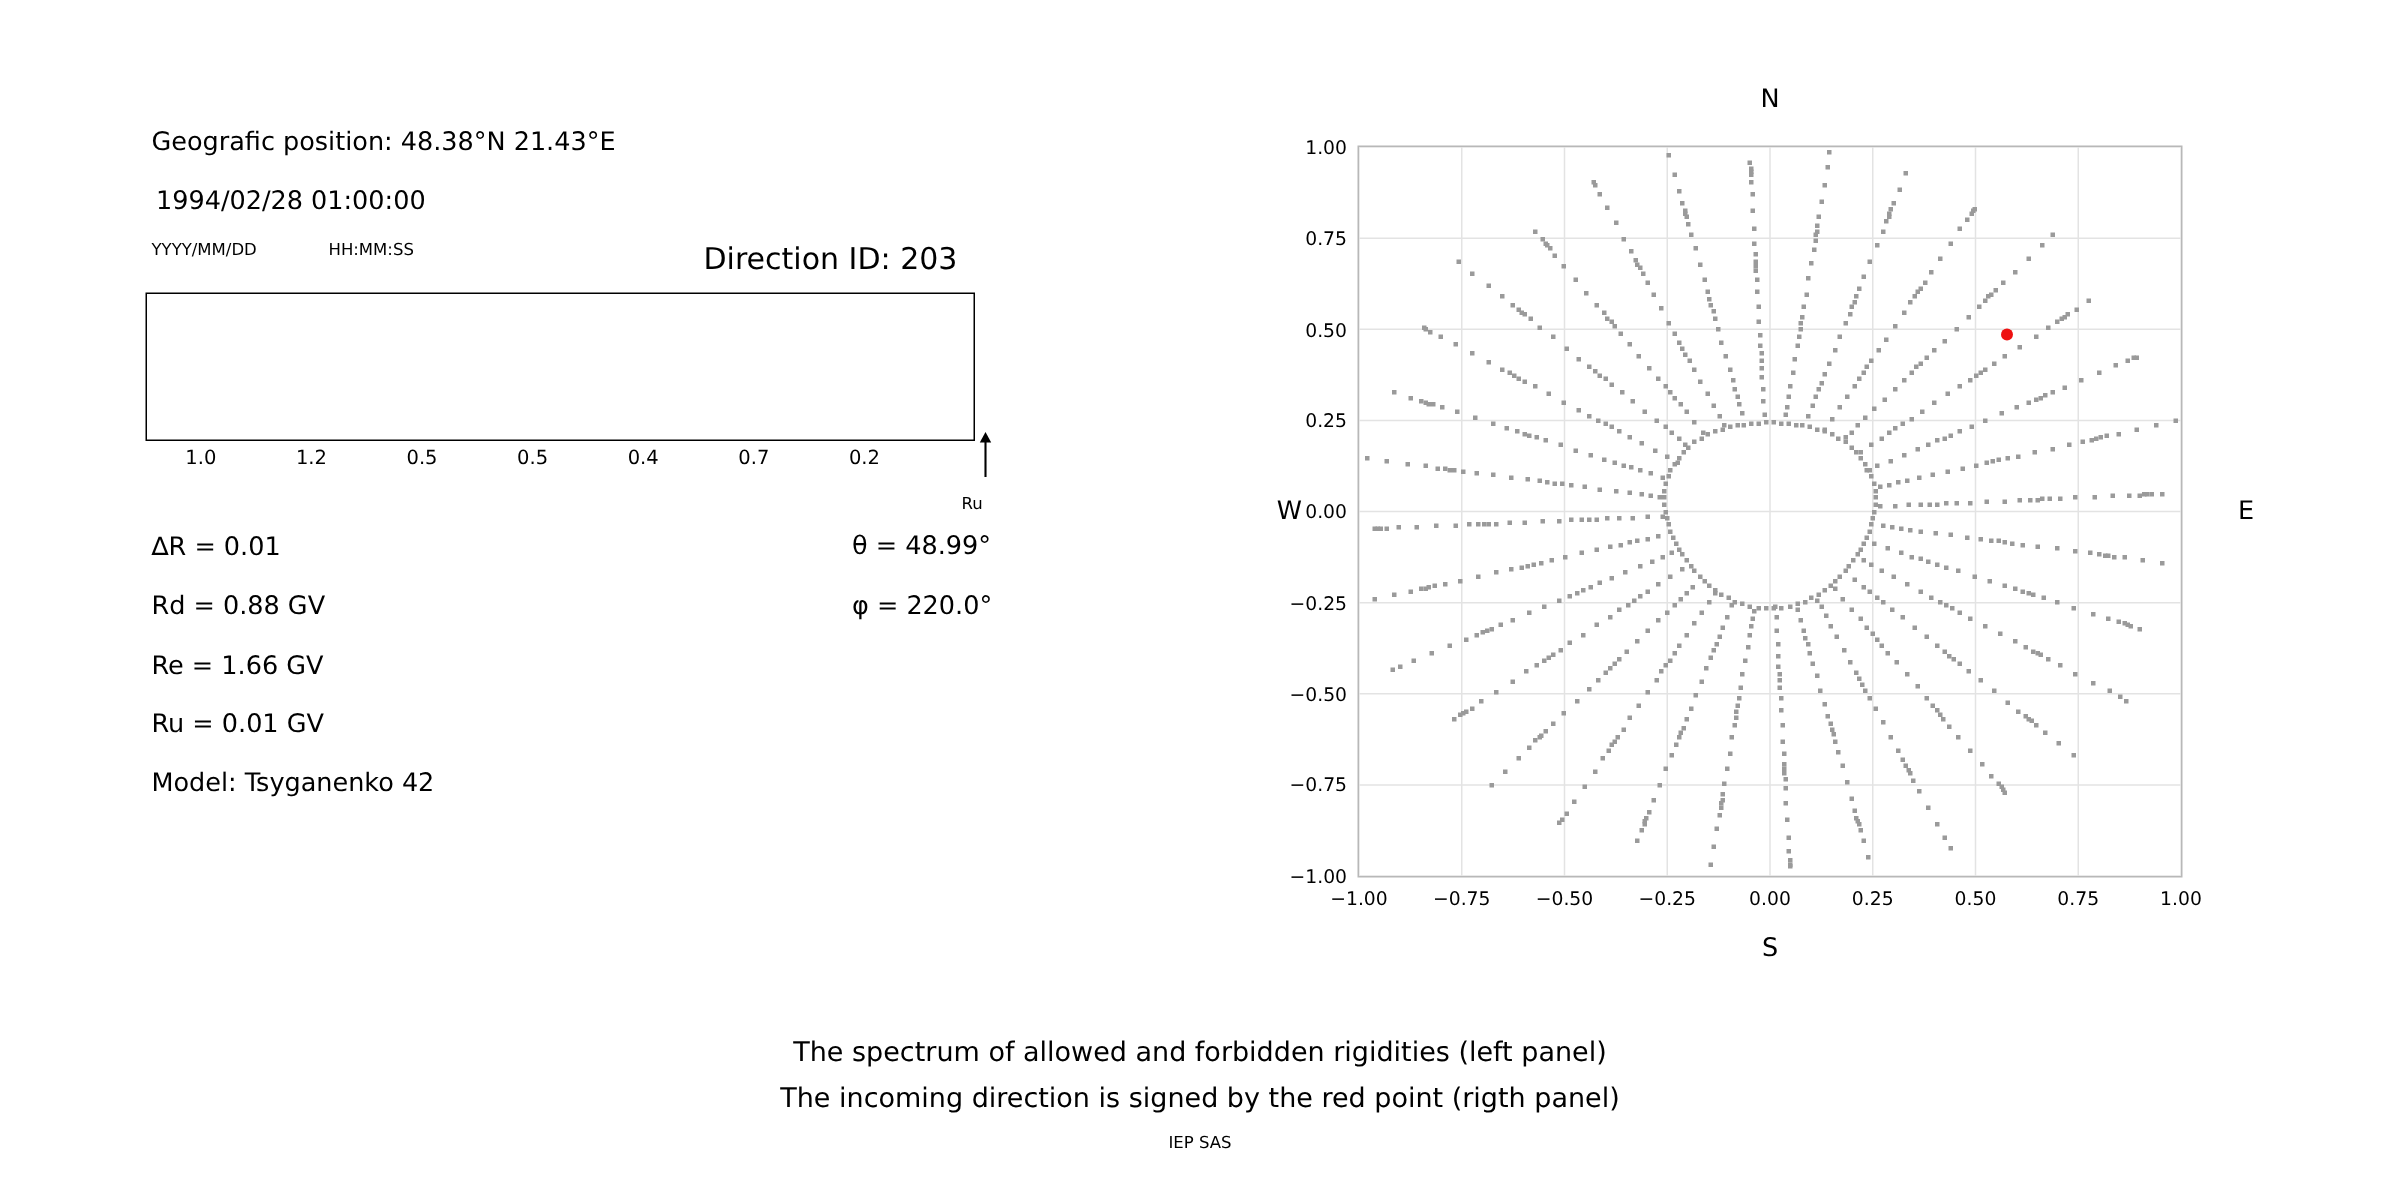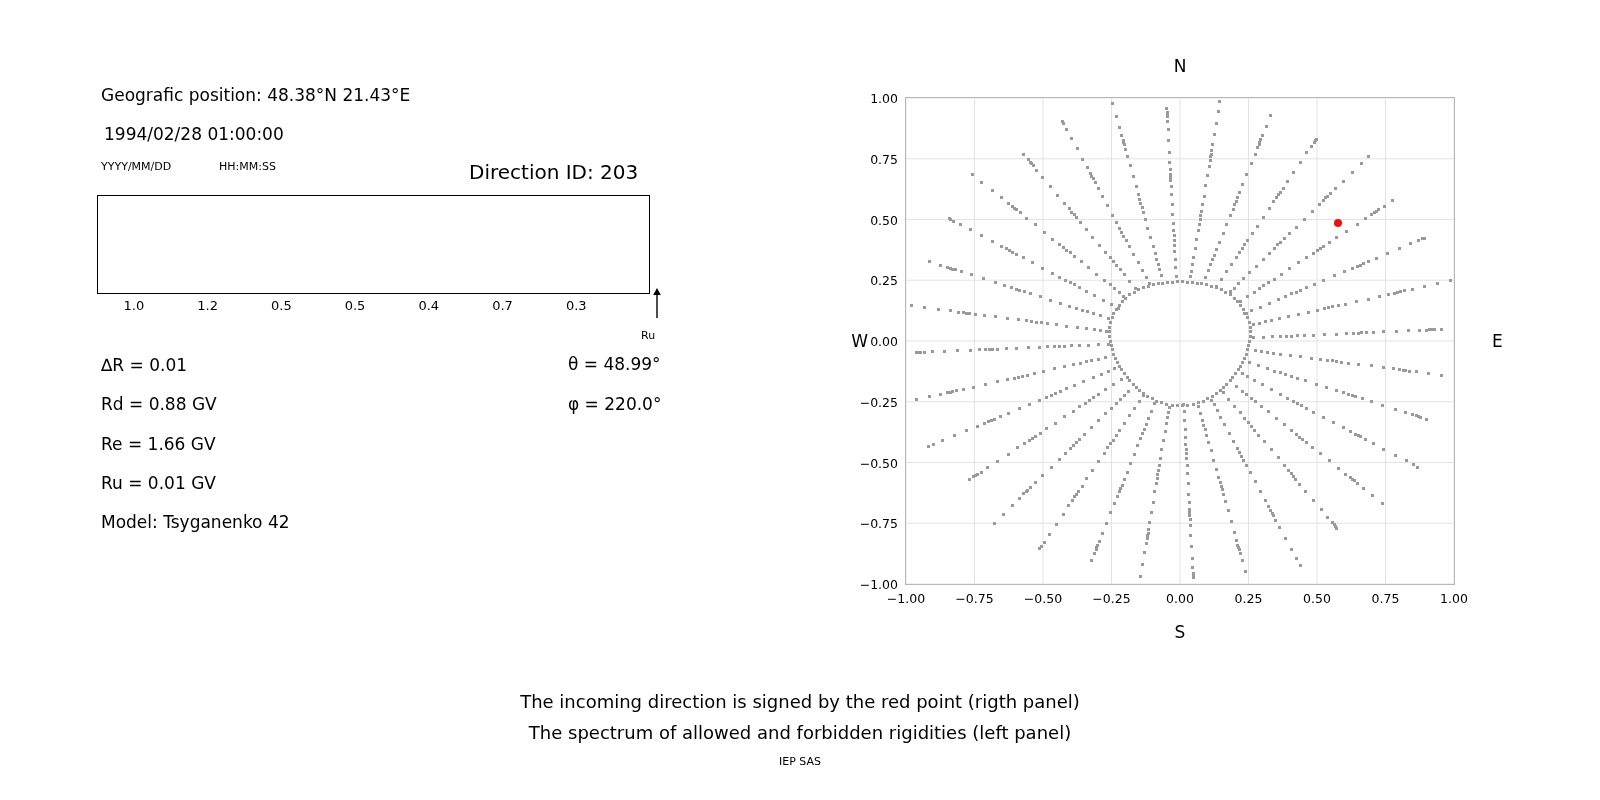--- a/index.html
+++ b/index.html
@@ -188,21 +188,21 @@
 
   <div id="spectrum-box"></div>
 
   <div id="spectrum-axis">
       <span class="tick-label" style="left: 36.8667px;">1.0</span>
       <span class="tick-label" style="left: 110.6px;">1.2</span>
       <span class="tick-label" style="left: 184.333px;">0.5</span>
       <span class="tick-label" style="left: 258.067px;">0.5</span>
       <span class="tick-label" style="left: 331.8px;">0.4</span>
       <span class="tick-label" style="left: 405.533px;">0.7</span>
-      <span class="tick-label" style="left: 479.267px;">0.3</span>
+      <span class="tick-label" style="left: 479.267px;">0.2</span>
     </div>
 
   <div id="ru-arrow">
     <svg width="14" height="30" viewBox="0 0 14 30">
       <line x1="7" y1="30" x2="7" y2="3" stroke="#000" stroke-width="1.4"></line>
       <polygon points="7,0 3.2,7 10.8,7" fill="#000"></polygon>
     </svg>
   </div>
   <div id="ru-label">Ru</div>
 
@@ -1176,16 +1176,16 @@
       <span class="xtick" style="left: 205.5px;">−0.25</span>
       <span class="xtick" style="left: 274px;">0.00</span>
       <span class="xtick" style="left: 342.5px;">0.25</span>
       <span class="xtick" style="left: 411px;">0.50</span>
       <span class="xtick" style="left: 479.5px;">0.75</span>
       <span class="xtick" style="left: 548px;">1.00</span>
     </div>
 </div>
 
 <div id="caption">
+  <div class="cap-line">The spectrum of allowed and forbidden rigidities (left panel)</div>
   <div class="cap-line">The incoming direction is signed by the red point (rigth panel)</div>
-  <div class="cap-line">The spectrum of allowed and forbidden rigidities (left panel)</div>
 </div>
 <div id="footer">IEP SAS</div>
 
 </body></html>

